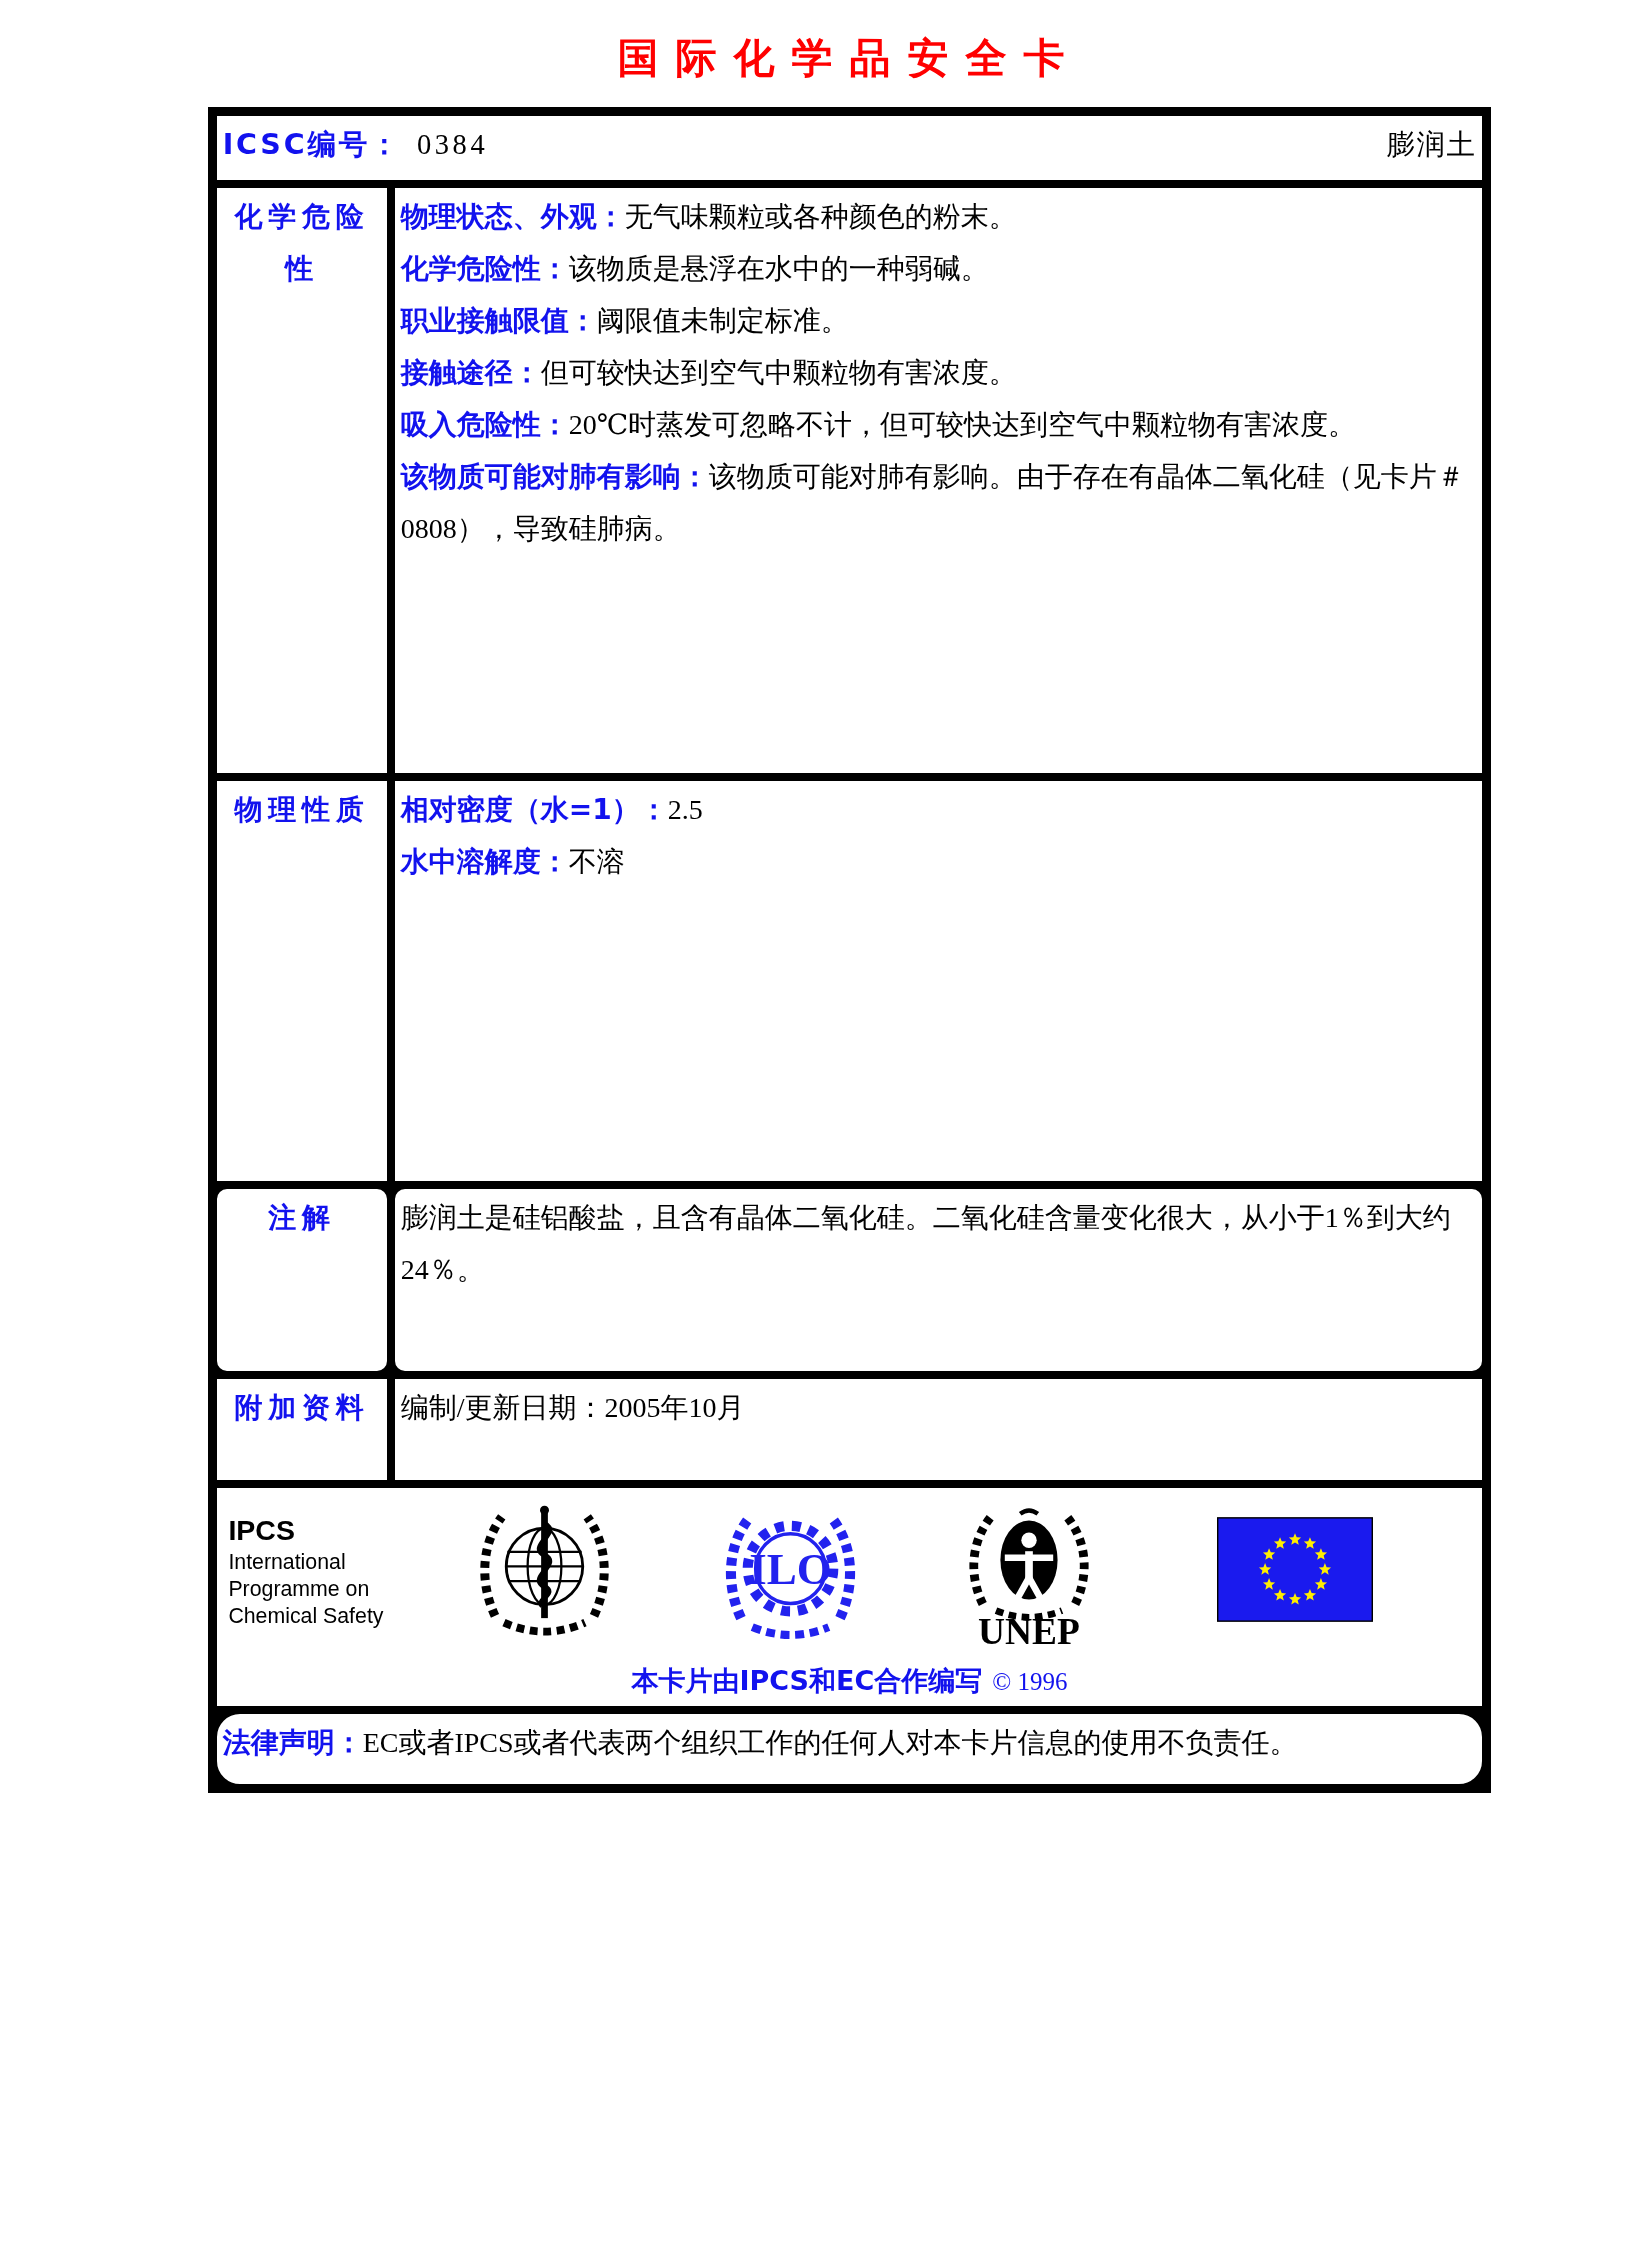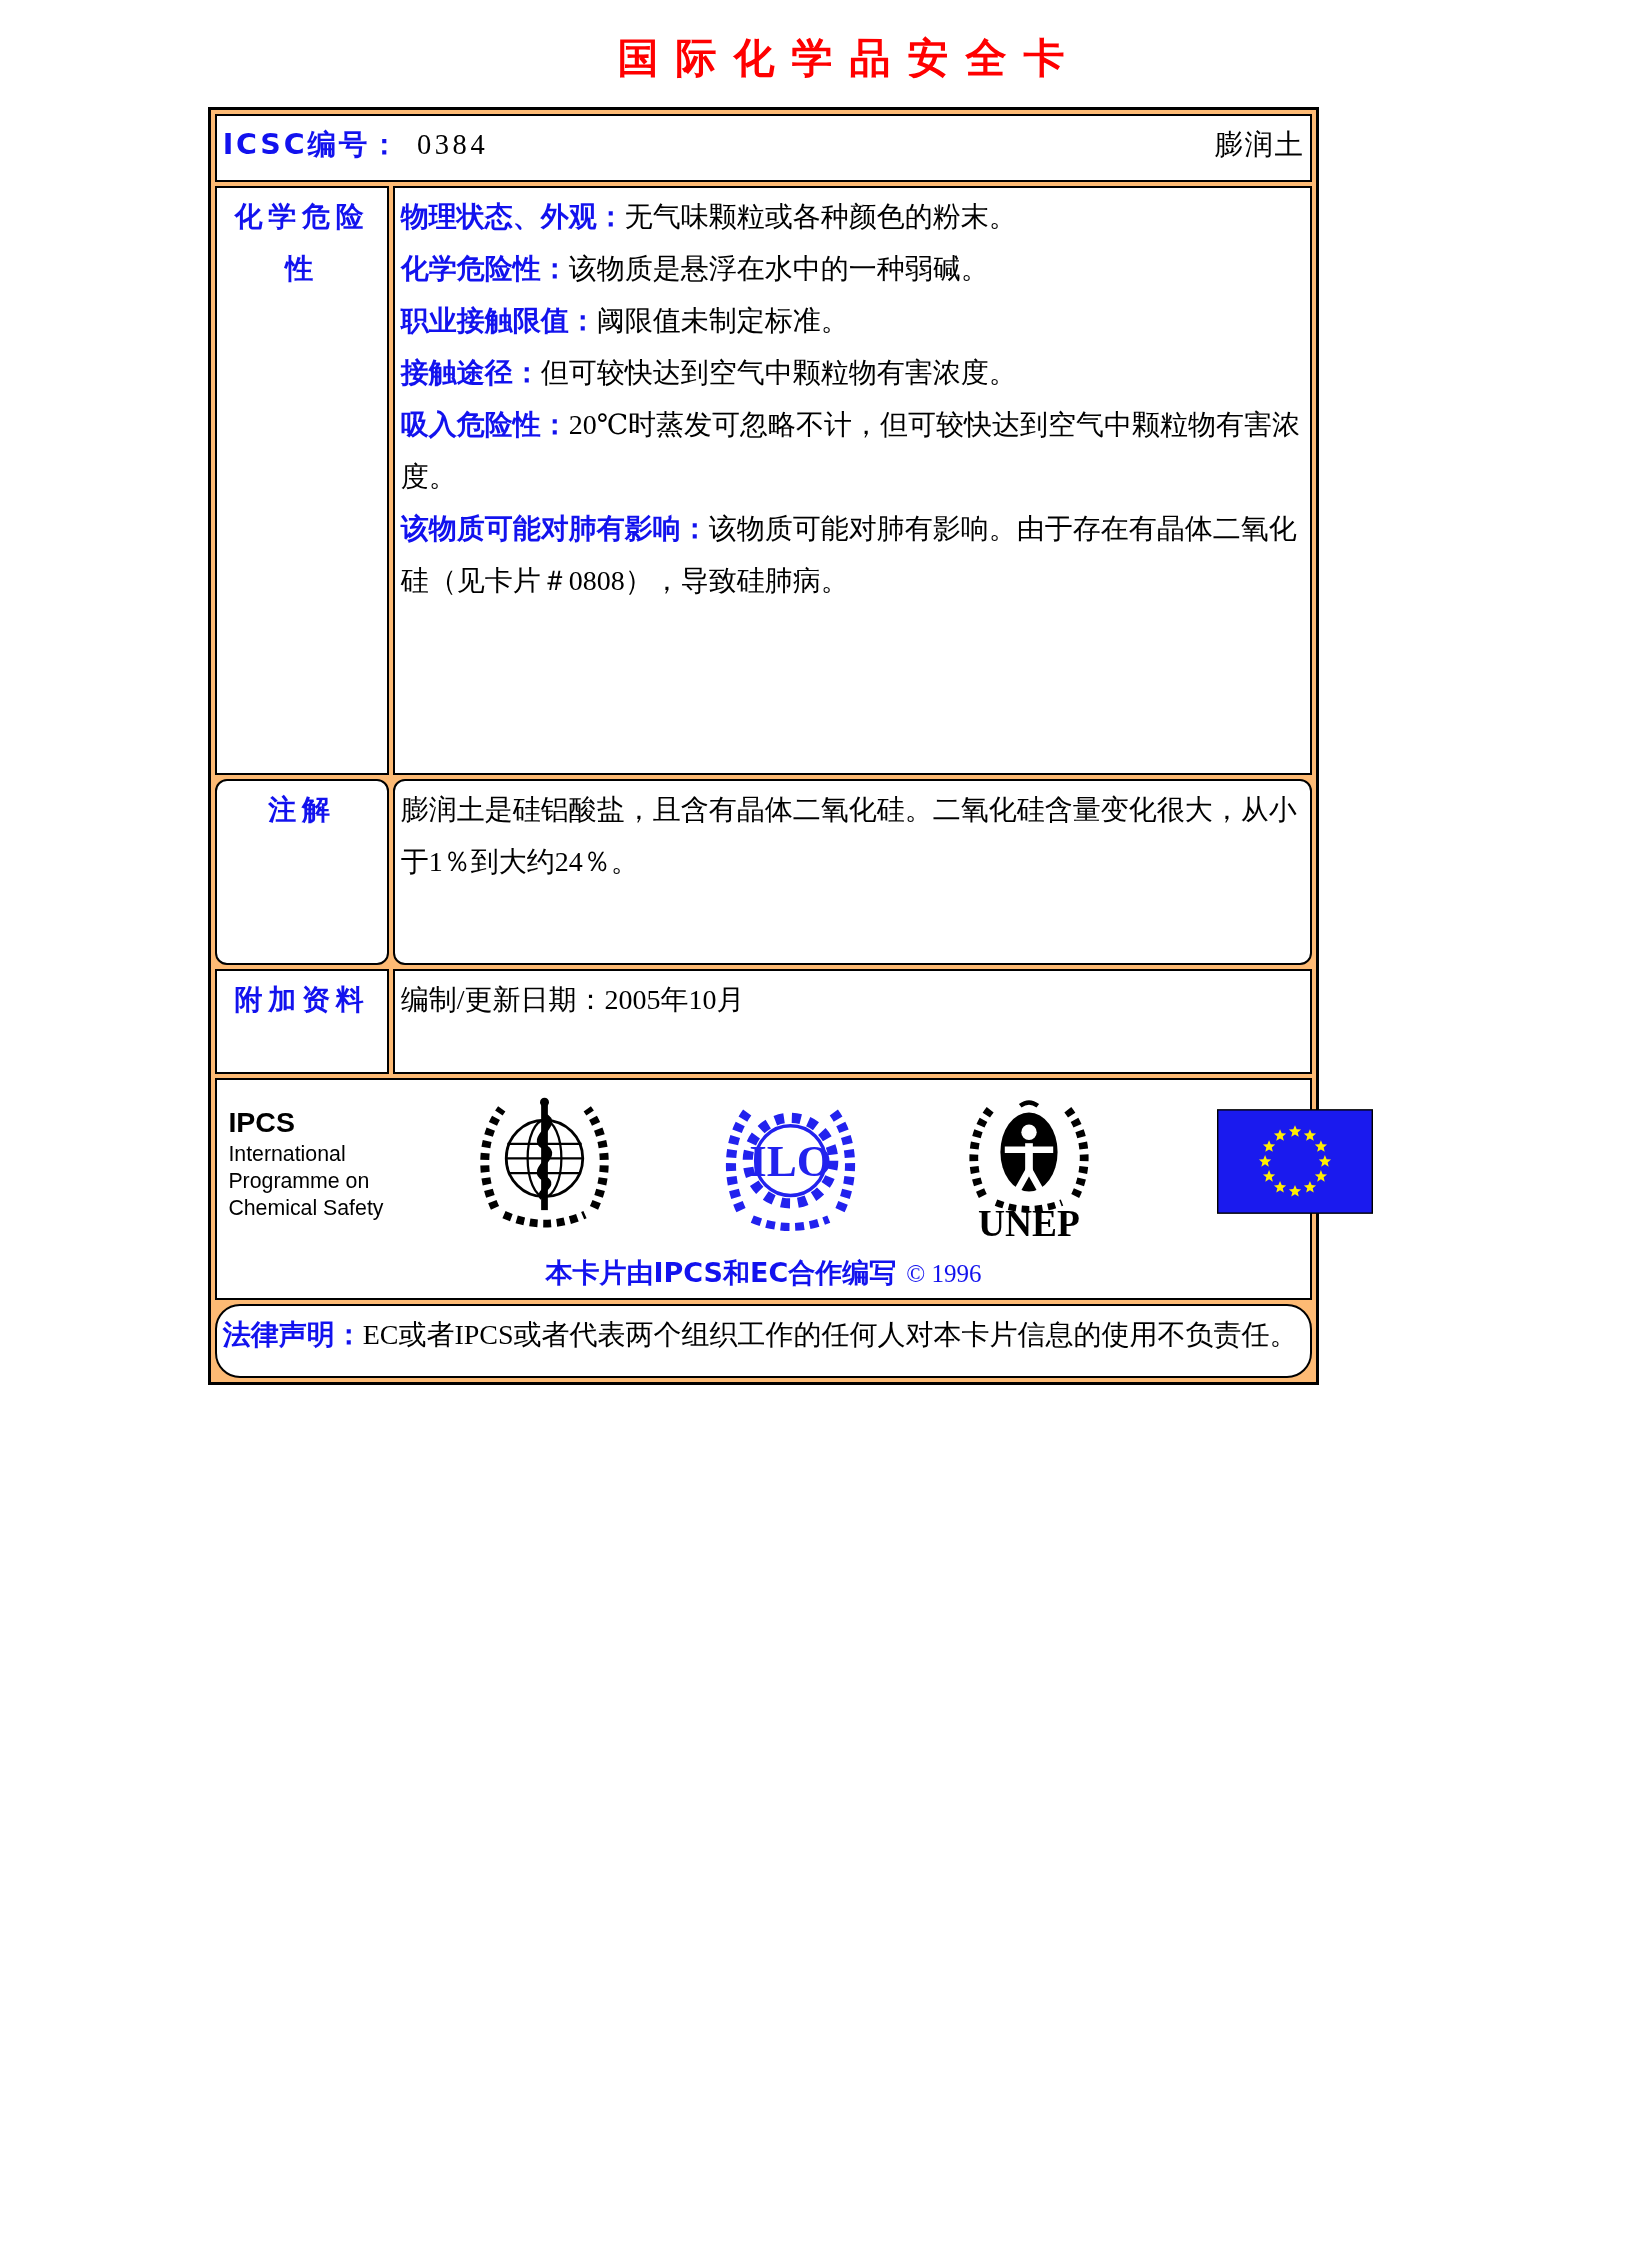--- a/index.html
+++ b/index.html
@@ -25,26 +25,26 @@
     text-align:center;
     font-family:"DejaVu Sans","Liberation Sans",sans-serif;
     font-weight:bold;
     font-size:41px;
     color:var(--red);
     letter-spacing:17px;
     white-space:nowrap;
   }
   table.card{
     margin:21.3px 0 0 208px;
-    width:1111px;
+    width:1283px;
     table-layout:fixed;
     border-collapse:separate;
     border-spacing:4.3px;
     border:3.6px solid #000;
-    background:#fdba74;
+    background:#000000;
   }
   table.card td{
     border:2.1px solid #000;
     background:#fff;
     padding:2.8px 5.7px;
     vertical-align:top;
     font-size:28px;
     line-height:52px;
   }
   td.hdr-cell{height:68px;vertical-align:middle;}
@@ -146,20 +146,27 @@
     <td>
       <div class="item"><span class="item-label">物理状态、外观：</span><span class="item-text">无气味颗粒或各种颜色的粉末。</span></div>
       <div class="item"><span class="item-label">化学危险性：</span><span class="item-text">该物质是悬浮在水中的一种弱碱。</span></div>
       <div class="item"><span class="item-label">职业接触限值：</span><span class="item-text">阈限值未制定标准。</span></div>
       <div class="item"><span class="item-label">接触途径：</span><span class="item-text">但可较快达到空气中颗粒物有害浓度。</span></div>
       <div class="item"><span class="item-label">吸入危险性：</span><span class="item-text">20℃时蒸发可忽略不计，但可较快达到空气中颗粒物有害浓度。</span></div>
       <div class="item"><span class="item-label">该物质可能对肺有影响：</span><span class="item-text">该物质可能对肺有影响。由于存在有晶体二氧化硅（见卡片＃0808），导致硅肺病。</span></div>
     </td>
   </tr>
 
+  <tr class="row-physical">
+    <td class="label-cell">物理性质</td>
+    <td>
+      <div class="item"><span class="item-label">相对密度（水=1）：</span><span class="item-text">2.5</span></div>
+      <div class="item"><span class="item-label">水中溶解度：</span><span class="item-text">不溶</span></div>
+    </td>
+  </tr>
 
 
   <tr class="row-notes">
     <td class="label-cell">注解</td>
     <td>
       <div class="item"><span class="item-text">膨润土是硅铝酸盐，且含有晶体二氧化硅。二氧化硅含量变化很大，从小于1％到大约24％。</span></div>
     </td>
   </tr>
 
   <tr class="row-additional">

